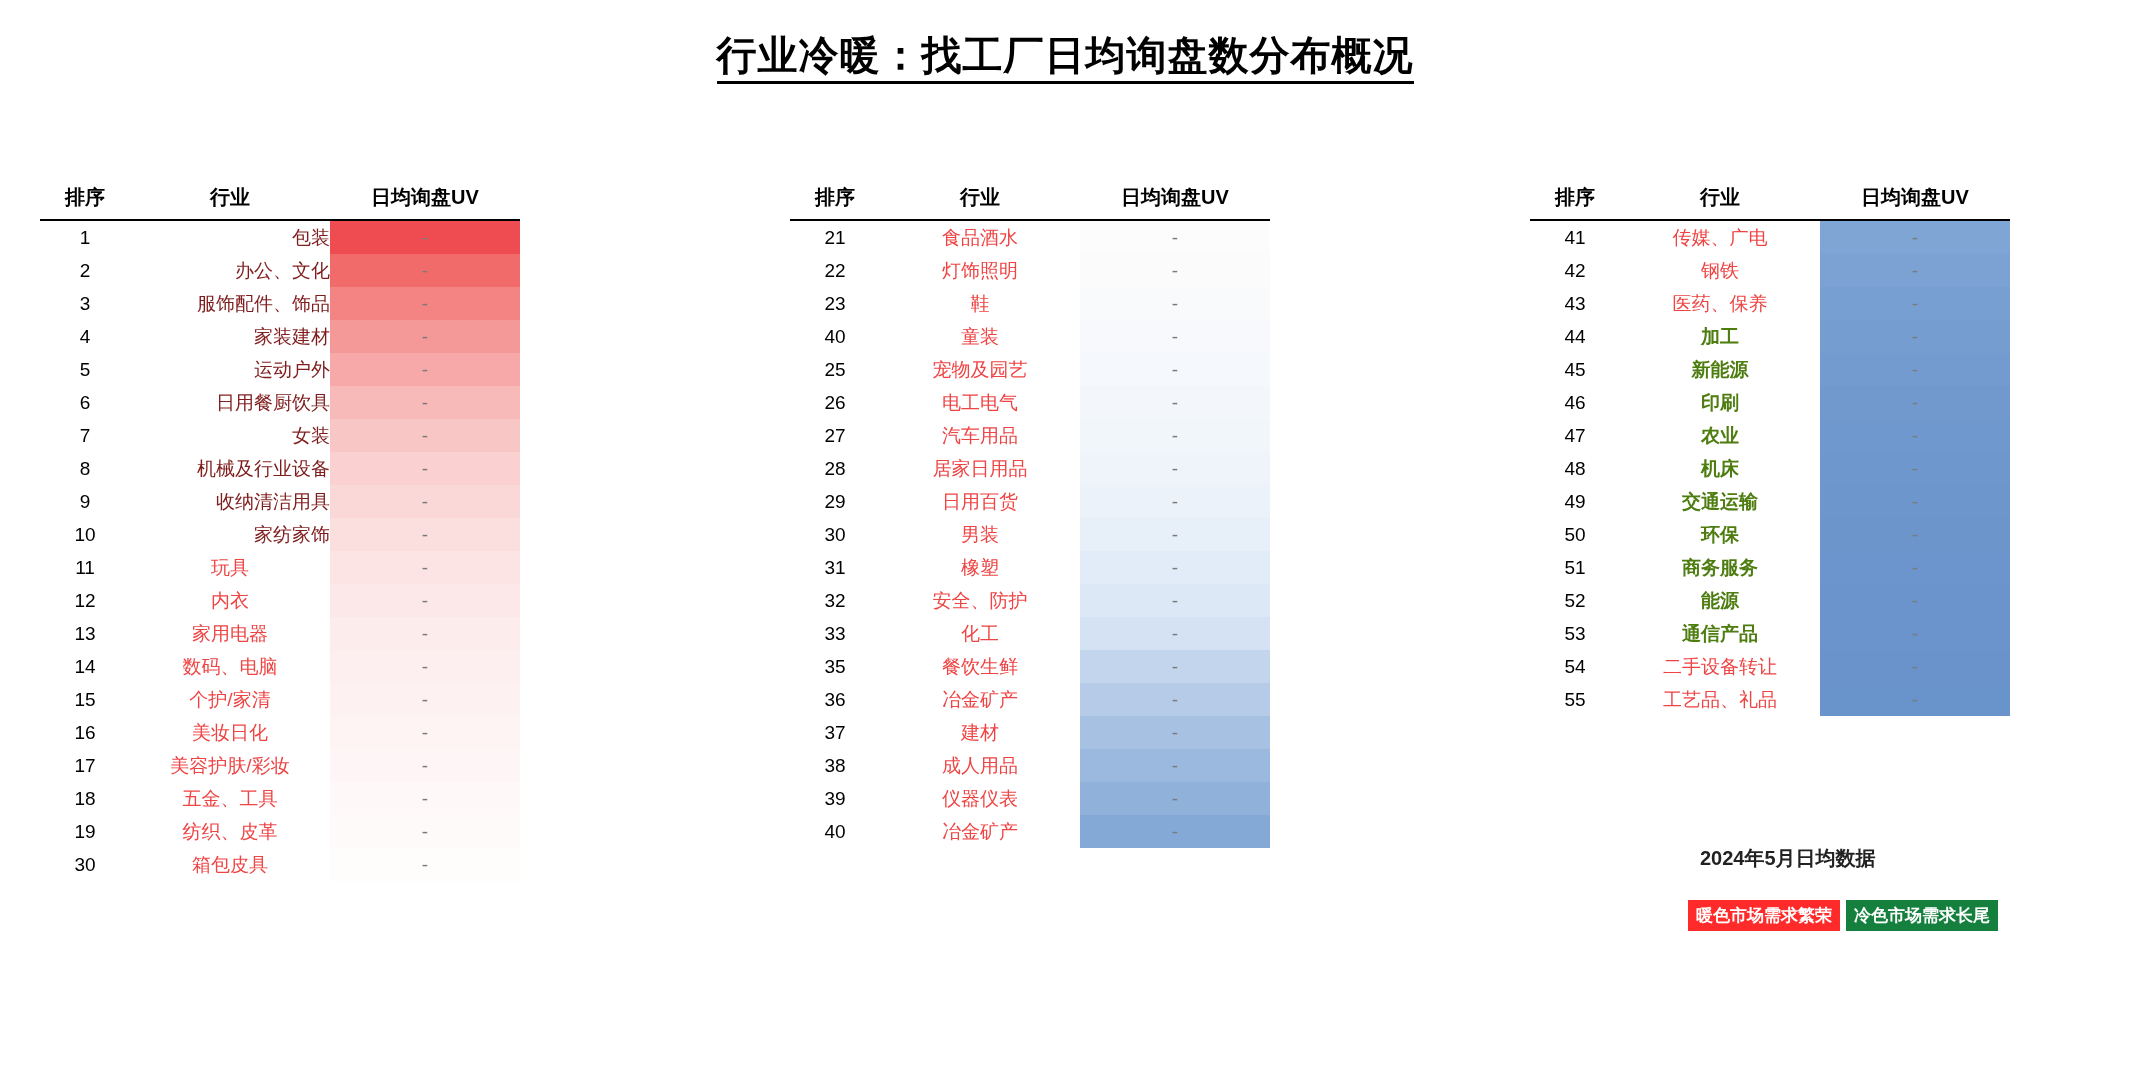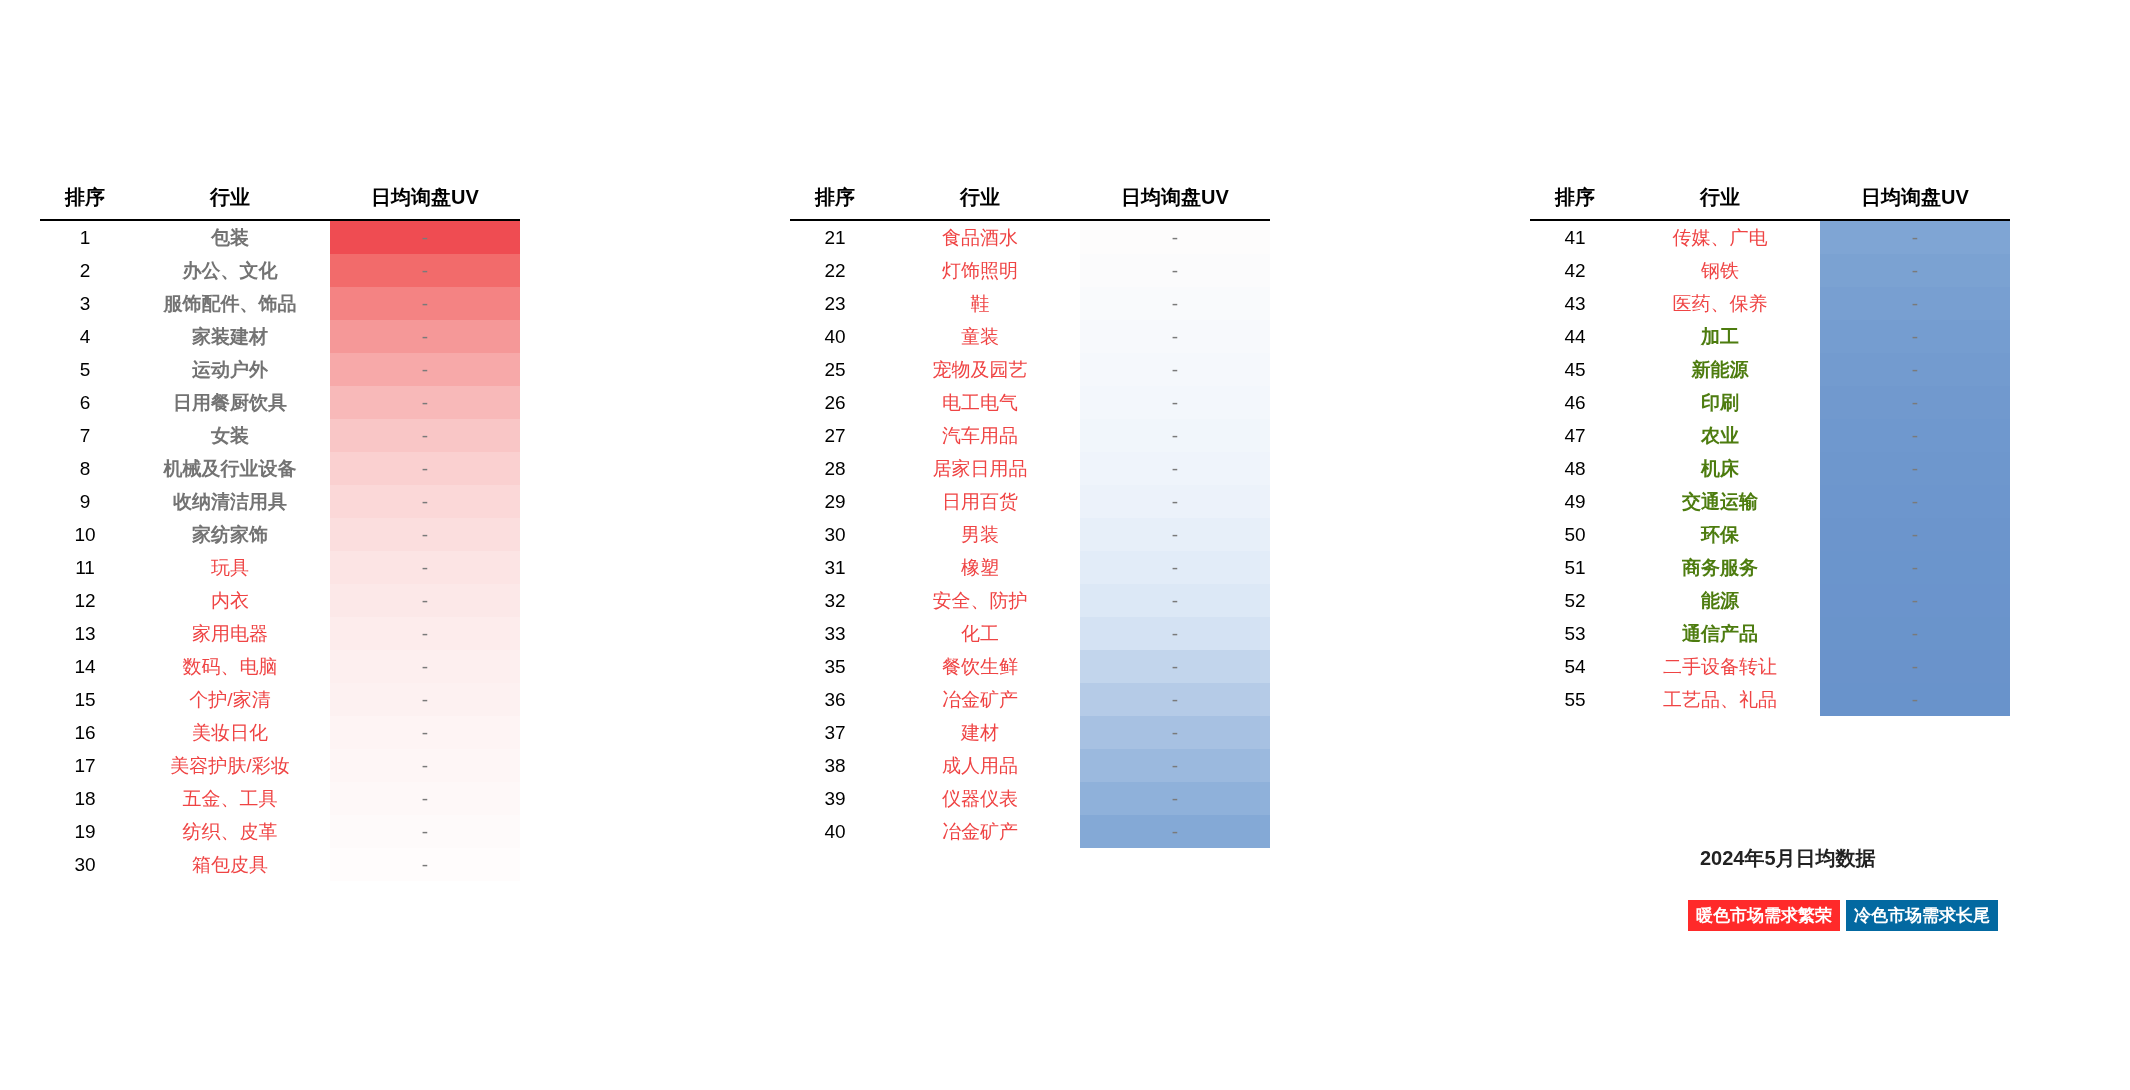--- a/index.html
+++ b/index.html
@@ -72,21 +72,21 @@
     white-space: nowrap;
   }
   .c-rank { width: 90px; }
   .c-name { width: 200px; }
   .c-uv   { width: 190px; }
 
   td.uv {
     color: #7a7a7a;
     font-size: 17px;
   }
-  td.name.warm { color: #737373; font-weight: bold; }
+  td.name.warm { color: #7f1d1d; font-weight: normal; text-align: right; }
   td.name.cool { color: #4d7c0f; font-weight: bold; }
   td.name.neutral { color: #ef4444; }
 
   .footnote {
     position: absolute;
     left: 1700px;
     top: 845px;
     font-size: 20px;
     font-weight: bold;
     color: #222;
@@ -99,27 +99,30 @@
     gap: 6px;
   }
   .legend-item {
     font-size: 17px;
     font-weight: bold;
     color: #ffffff;
     padding: 4px 8px;
     white-space: nowrap;
   }
   .legend-warm { background: #ff2a2a; }
-  .legend-cool { background: #0369a1; }
+  .legend-cool { background: #15803d; }
 </style>
 </head>
 <body>
 
 <div class="page">
 
+  <div class="title">
+    <span>行业冷暖：找工厂日均询盘数分布概况</span>
+  </div>
 
   <div class="columns">
     <div class="col col-0">
       <table class="tbl">
         <thead>
           <tr>
             <th class="c-rank">排序</th>
             <th class="c-name">行业</th>
             <th class="c-uv">日均询盘UV</th>
           </tr>

